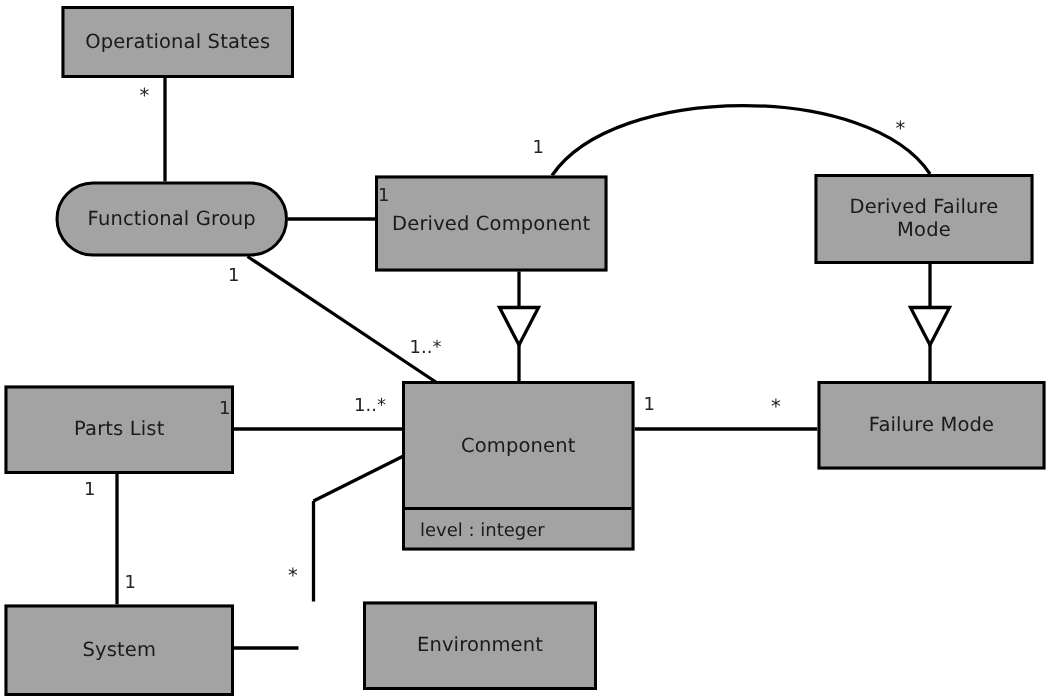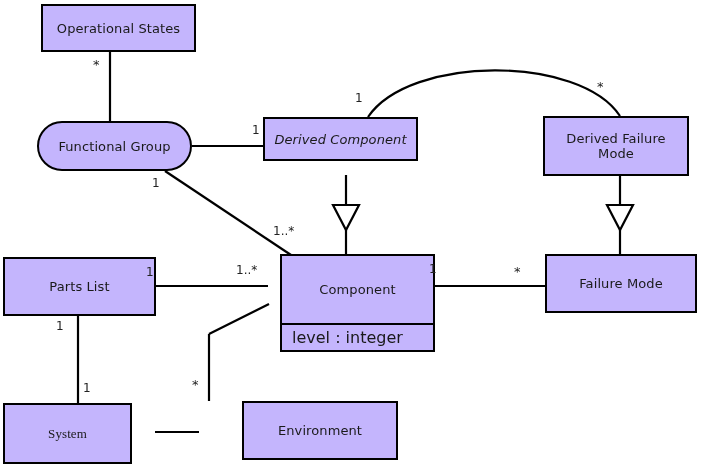--- a/index.html
+++ b/index.html
@@ -13,21 +13,21 @@
   #diagram-root {
     position: relative;
     width: 702px;
     height: 464px;
     background: #ffffff;
     overflow: hidden;
   }
   .uml-class {
     position: absolute;
     border: 2px solid #000000;
-    background: #c4b5fd;
+    background: #a3a3a3;
     box-sizing: border-box;
     display: flex;
     flex-direction: column;
     z-index: 3;
   }
   .uml-name-compartment {
     flex: 1 1 auto;
     display: flex;
     align-items: center;
     justify-content: center;
@@ -36,21 +36,21 @@
     letter-spacing: 0.1px;
     text-align: center;
     padding: 0 4px;
     box-sizing: border-box;
   }
   .uml-attr-compartment {
     border-top: 2px solid #000000;
     display: flex;
     align-items: center;
     justify-content: flex-start;
-    font-size: 16px;
+    font-size: 12px;
     color: #1a1a1a;
     padding: 0 10px;
     height: 27px;
     box-sizing: border-box;
   }
   .mult-label {
     position: absolute;
     font-size: 12px;
     color: #222222;
     z-index: 5;
@@ -117,42 +117,42 @@
   </svg>
 
   <div class="uml-class" style="left:41px; top:4px; width:155px; height:48px;">
     <div class="uml-name-compartment">Operational States</div>
   </div>
 
   <div class="uml-class" style="left:37px; top:121px; width:155px; height:50px;border-radius:25px;">
     <div class="uml-name-compartment">Functional Group</div>
   </div>
 
-  <div class="uml-class" style="left:263px; top:117px; width:155px; height:44px;font-style:italic;">
+  <div class="uml-class" style="left:250px; top:117px; width:155px; height:64px;">
     <div class="uml-name-compartment">Derived Component</div>
   </div>
 
   <div class="uml-class" style="left:543px; top:116px; width:146px; height:60px;">
     <div class="uml-name-compartment">Derived Failure Mode</div>
   </div>
 
   <div class="uml-class" style="left:3px; top:257px; width:153px; height:59px;">
     <div class="uml-name-compartment">Parts List</div>
   </div>
 
-  <div class="uml-class" style="left:268px; top:254px; width:155px; height:98px;margin-left:12px;">
+  <div class="uml-class" style="left:268px; top:254px; width:155px; height:113px;">
     <div class="uml-name-compartment">Component</div>
     <div class="uml-attr-compartment">level : integer</div>
   </div>
 
   <div class="uml-class" style="left:545px; top:254px; width:152px; height:59px;justify-content:flex-end;">
     <div class="uml-name-compartment">Failure Mode</div>
   </div>
 
-  <div class="uml-class" style="left:3px; top:403px; width:129px; height:61px;font-family:Liberation Serif, serif;">
+  <div class="uml-class" style="left:3px; top:403px; width:153px; height:61px;">
     <div class="uml-name-compartment">System</div>
   </div>
 
   <div class="uml-class" style="left:199px; top:401px; width:156px; height:59px;margin-left:43px;">
     <div class="uml-name-compartment">Environment</div>
   </div>
 
   <div class="mult-label star" style="left:93px; top:58px;">*</div>
 
   <div class="mult-label" style="left:252px; top:124px;">1</div>

